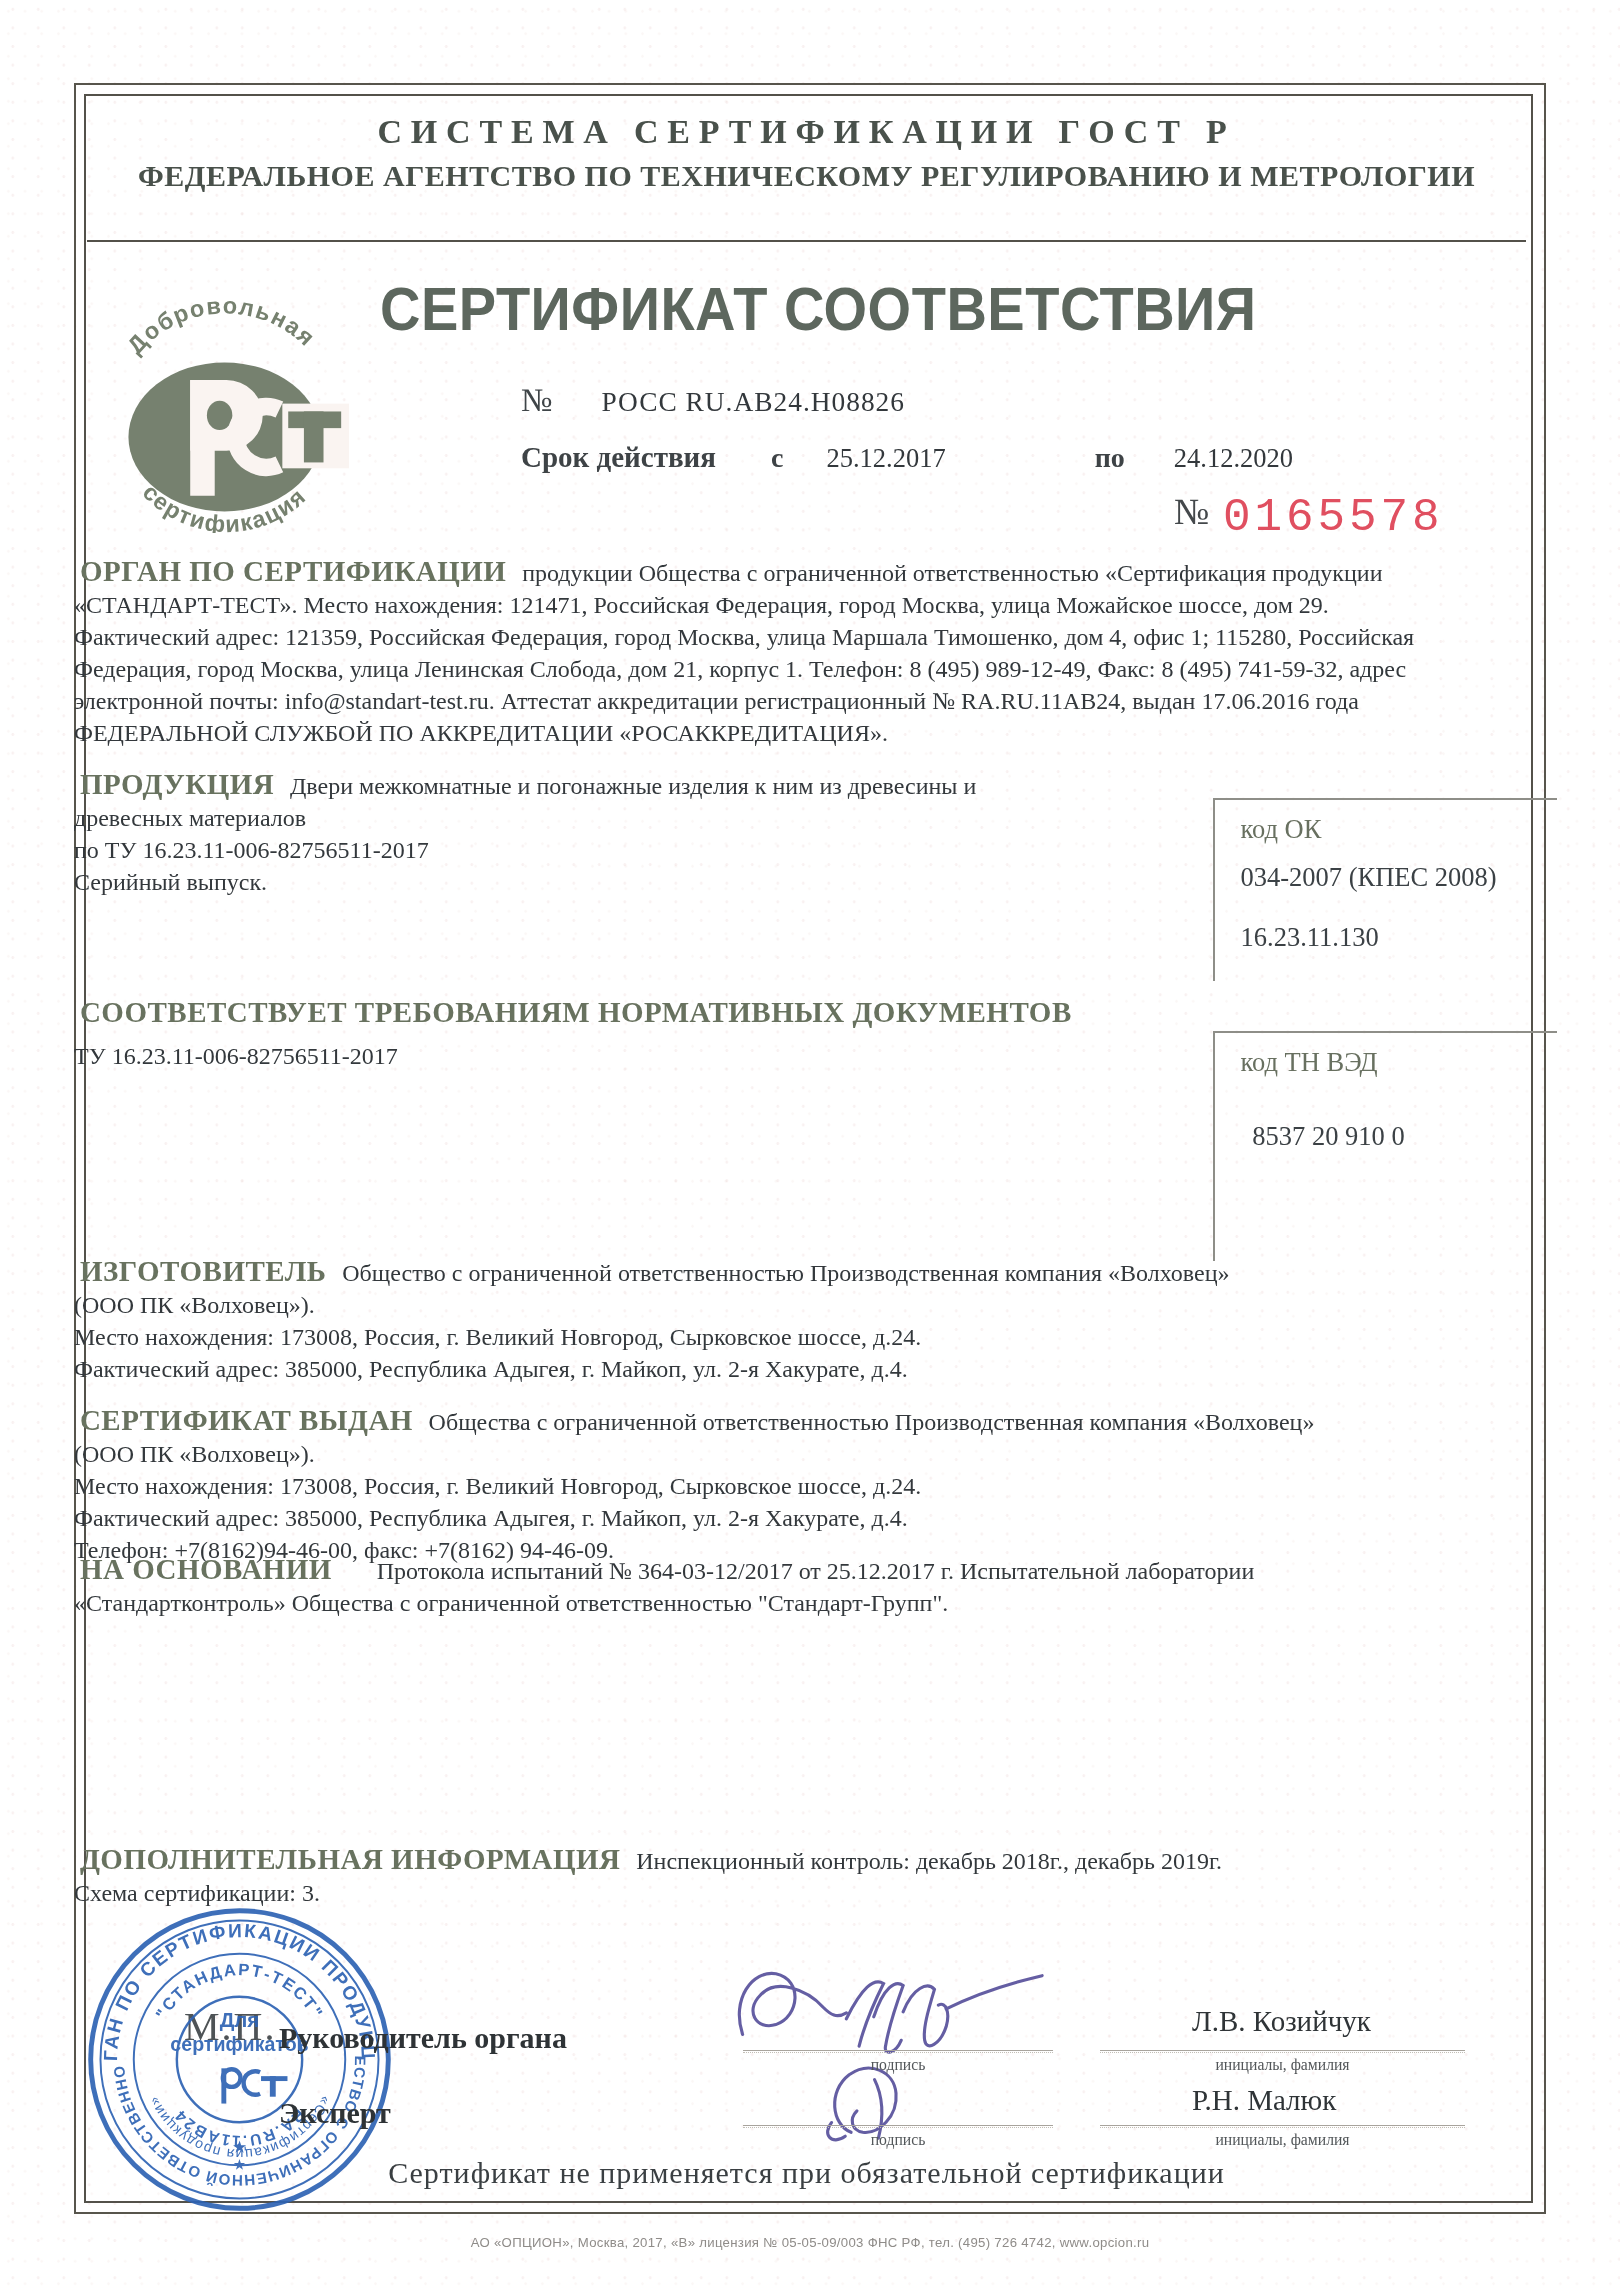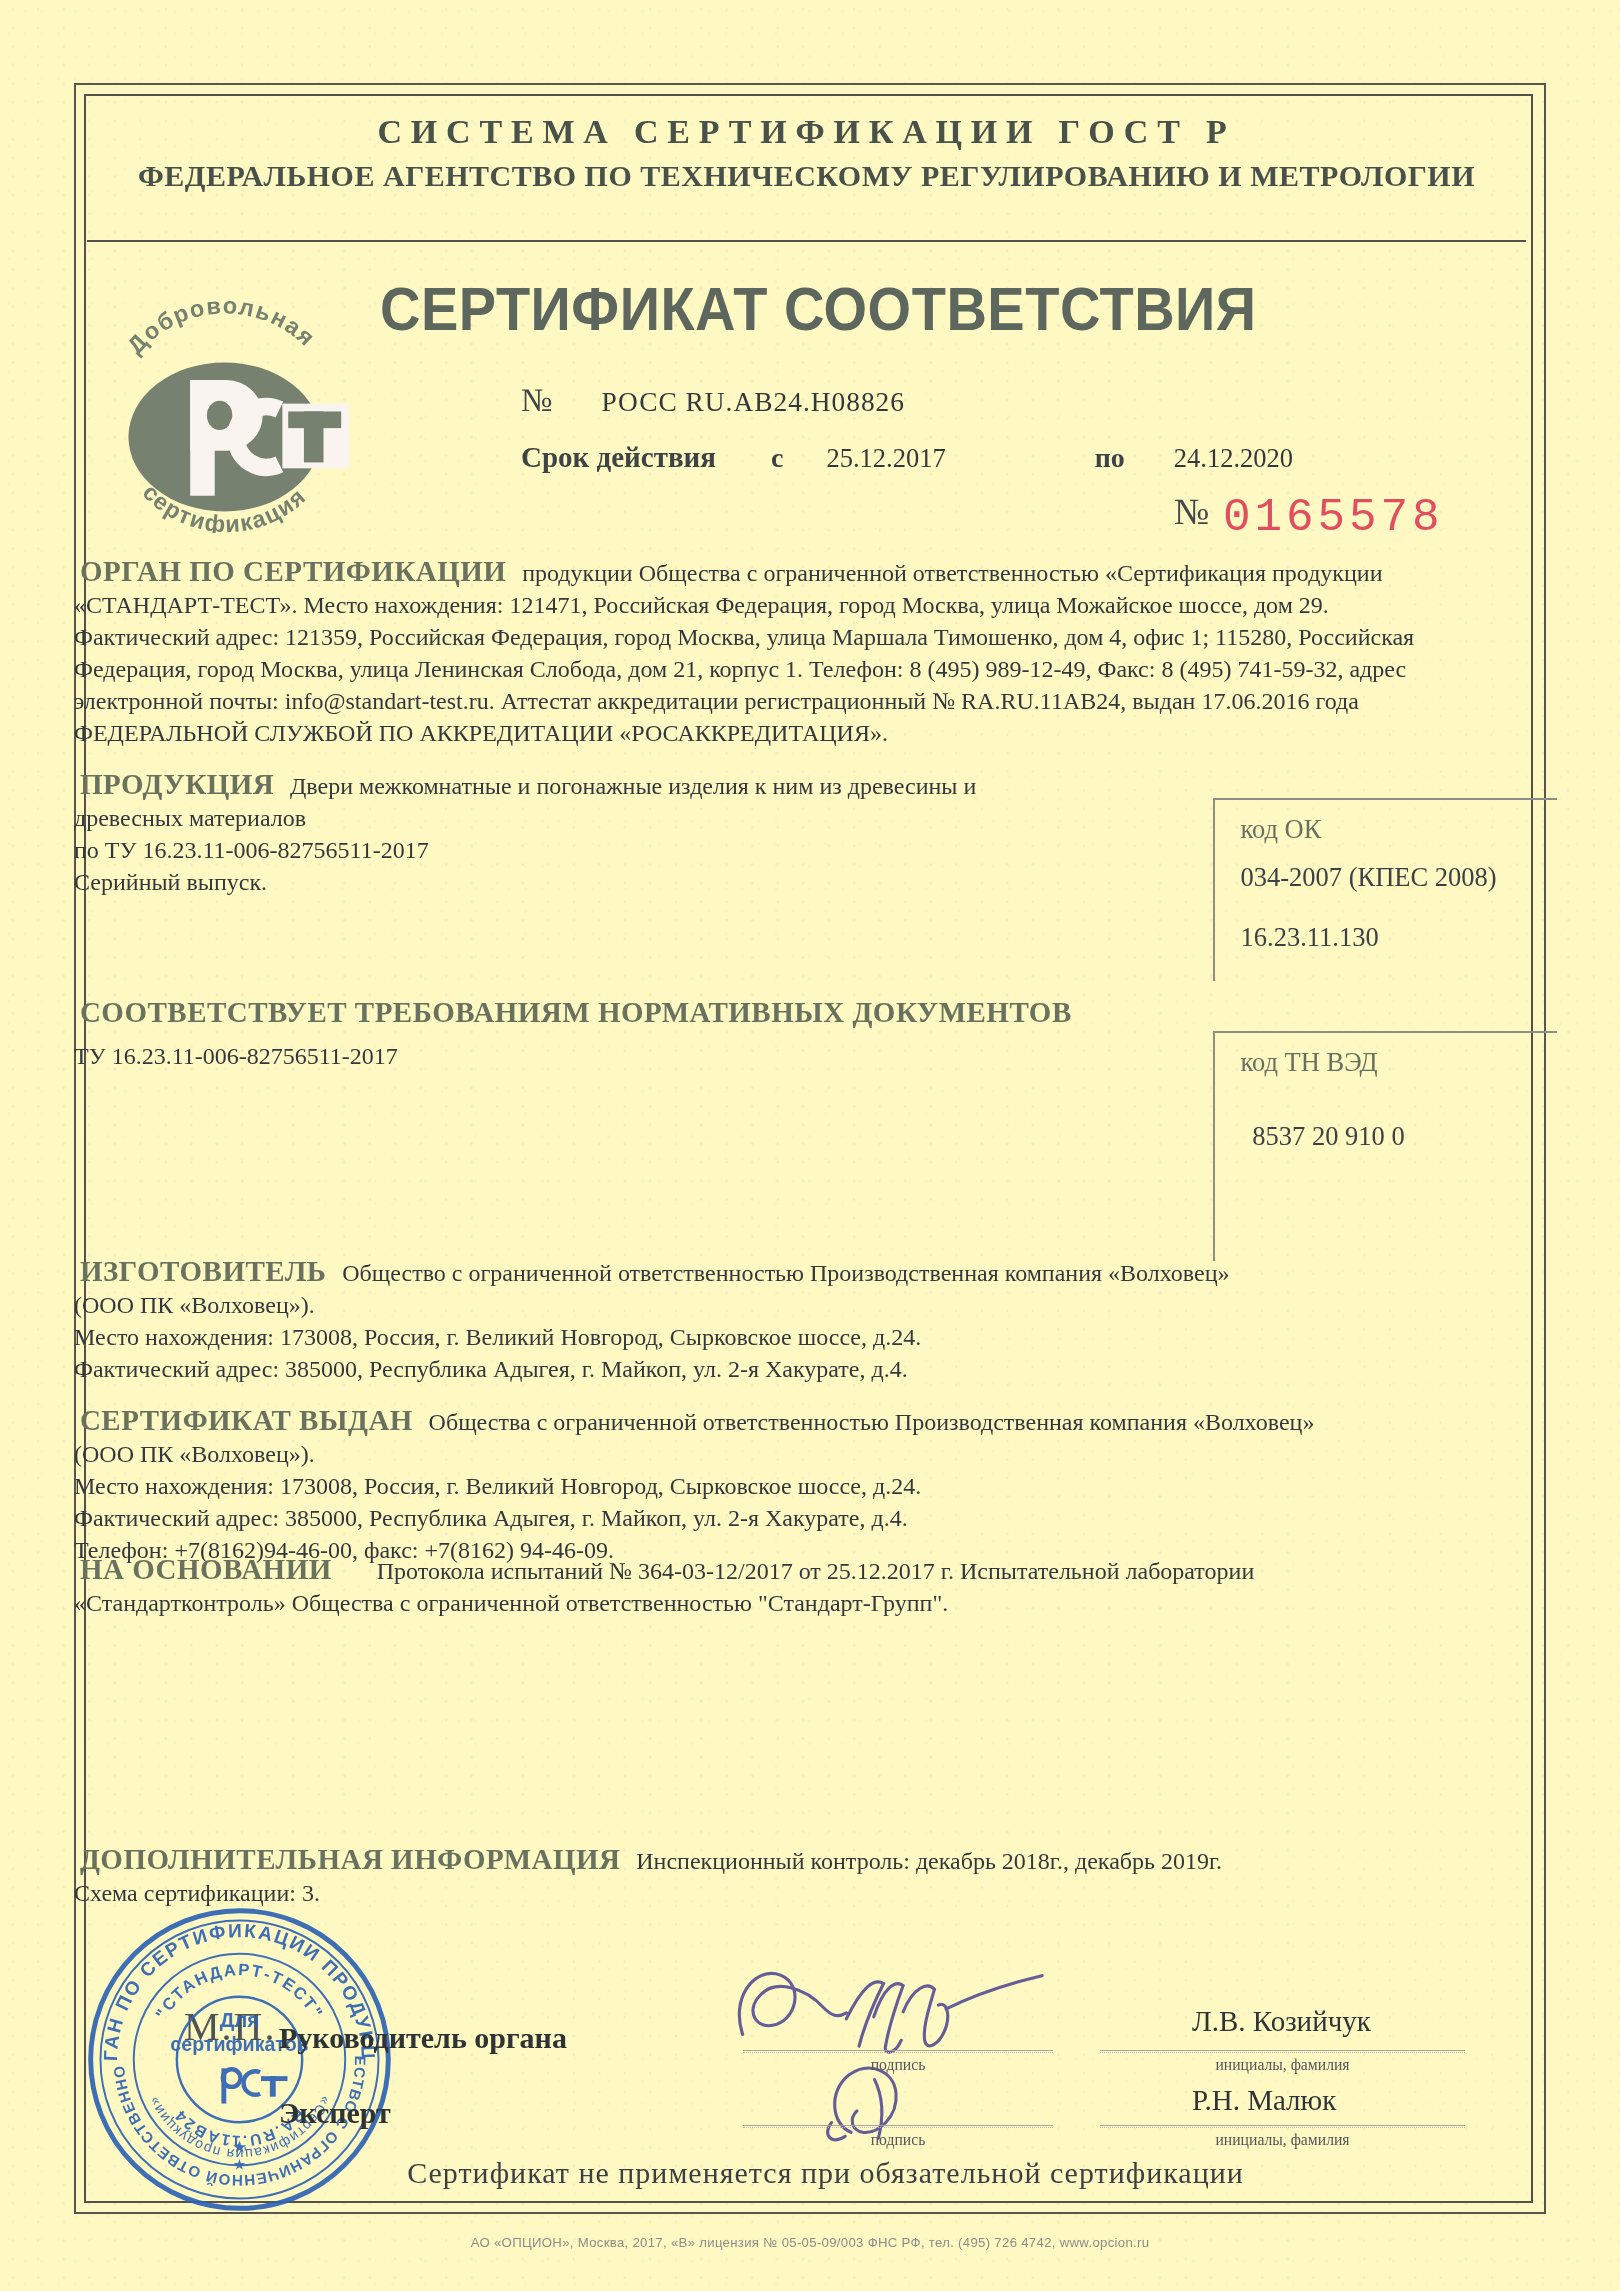--- a/index.html
+++ b/index.html
@@ -1,18 +1,18 @@
 <!DOCTYPE html>
 <html><head>
 <meta charset="utf-8">
 <style>
   html,body { margin:0; padding:0; background:#d8d4d0; }
   .page {
     position:relative; width:1620px; height:2292px; overflow:hidden;
-    background:#fef9c3;
+    background:#ffffff;
     font-family:"Liberation Serif", serif; color:#383d40;
   }
   .page::before {
     content:""; position:absolute; inset:0; pointer-events:none;
     background-image:
       radial-gradient(circle, rgba(216,168,168,0.16) 1.2px, transparent 1.8px),
       radial-gradient(circle, rgba(216,178,168,0.10) 1px, transparent 1.6px);
     background-size: 25.5px 18.6px, 16.7px 22.5px;
   }
   .outer-frame { position:absolute; left:74px; top:83px; width:1468px; height:2127px; border:2px solid #57554c; }
@@ -90,21 +90,21 @@
 
   .sign-name { position:absolute; font-size:29px; color:#2f3437; white-space:nowrap; }
   #name-1 { left:1192px; top:2005px; }
   #name-2 { left:1192px; top:2084px; }
 
   .sig-svg { position:absolute; }
   #sig1-svg { left:725px; top:1958px; }
   #sig2-svg { left:812px; top:2062px; }
 
   .note { position:absolute; left:84px; top:2156px; width:1445px; text-align:center;
-    font-size:30px; color:#3a3f42; letter-spacing:1px;padding-left:19px; }
+    font-size:30px; color:#3a3f42; letter-spacing:1px; }
   .print-info { position:absolute; left:0; top:2235px; width:1620px; text-align:center;
     font-family:"Liberation Sans", sans-serif; font-size:13.2px; color:#8f8c89; letter-spacing:0.3px; }
 </style>
 </head>
 <body>
 
 <div class="page">
 
   <div class="outer-frame"></div>
   <div class="inner-frame"></div>

